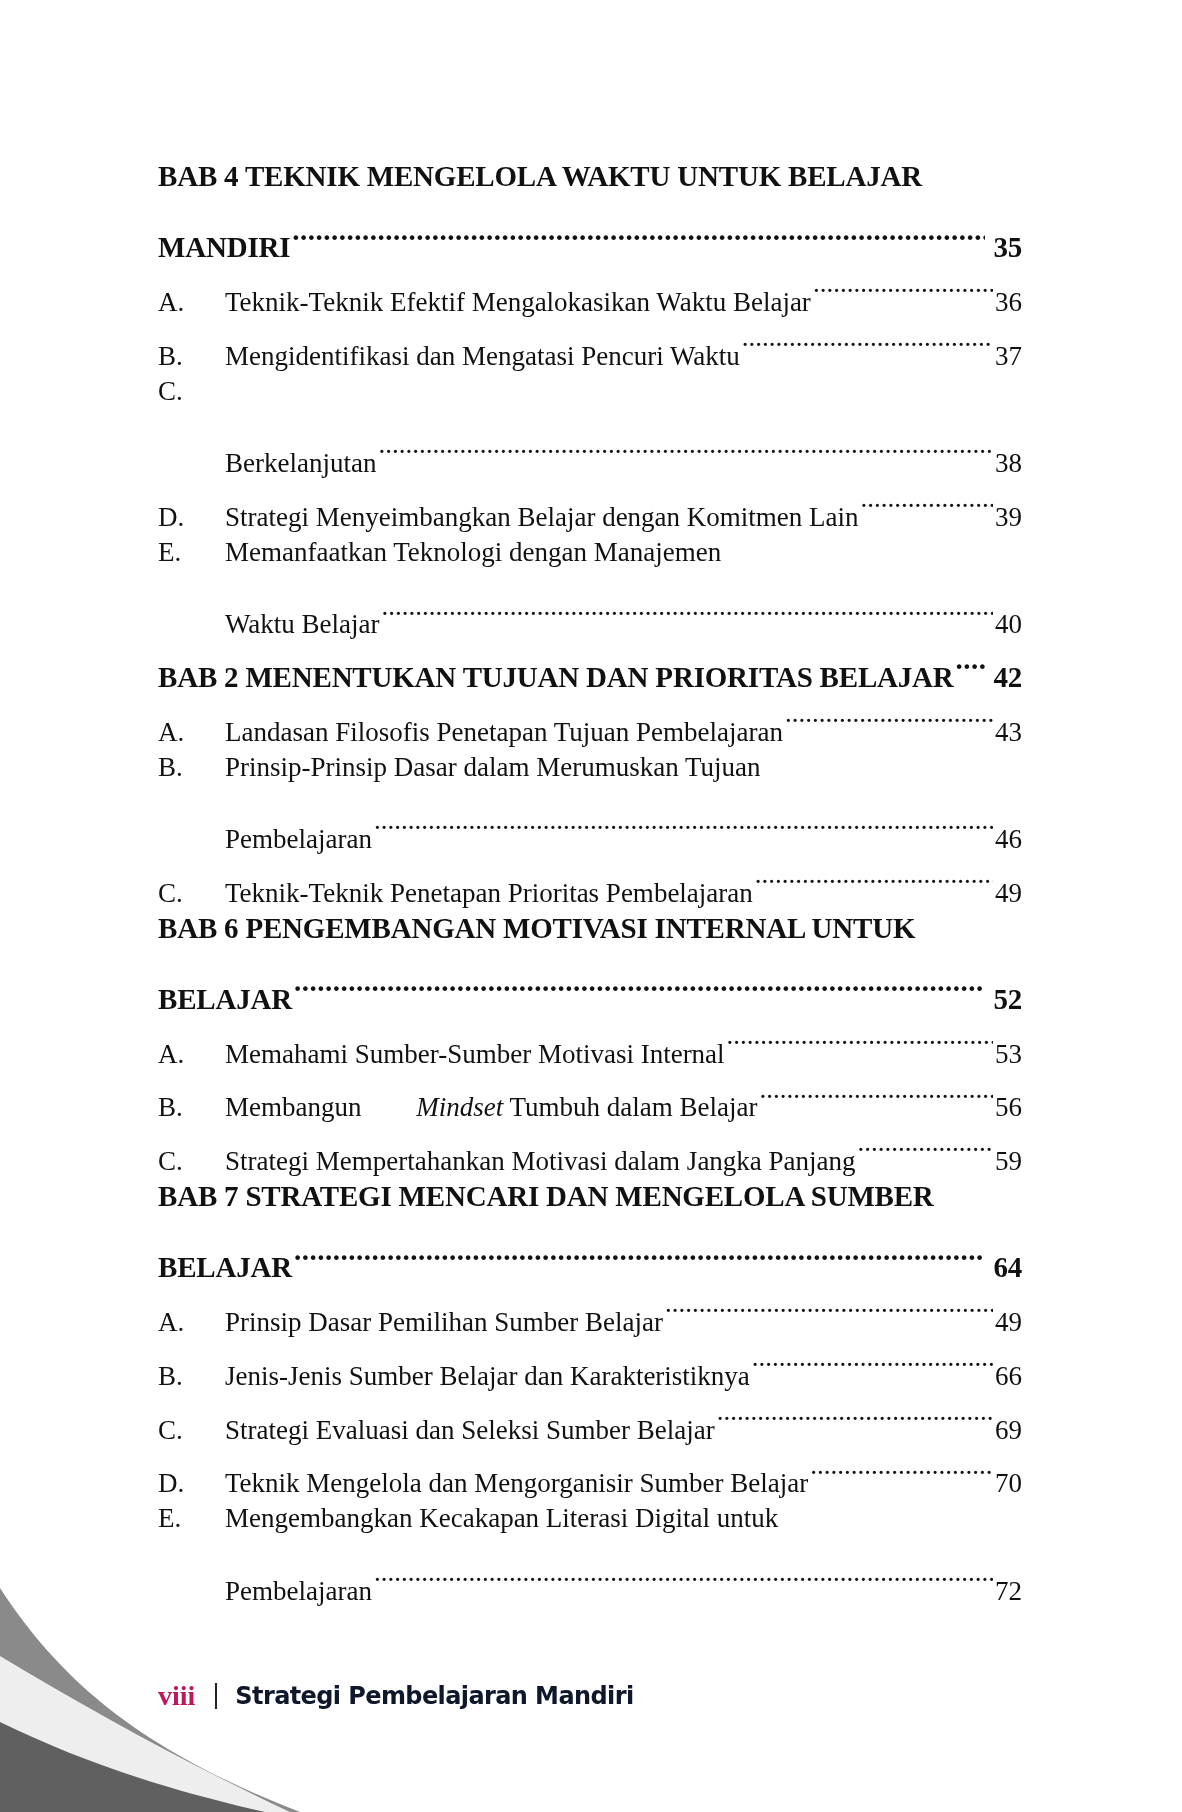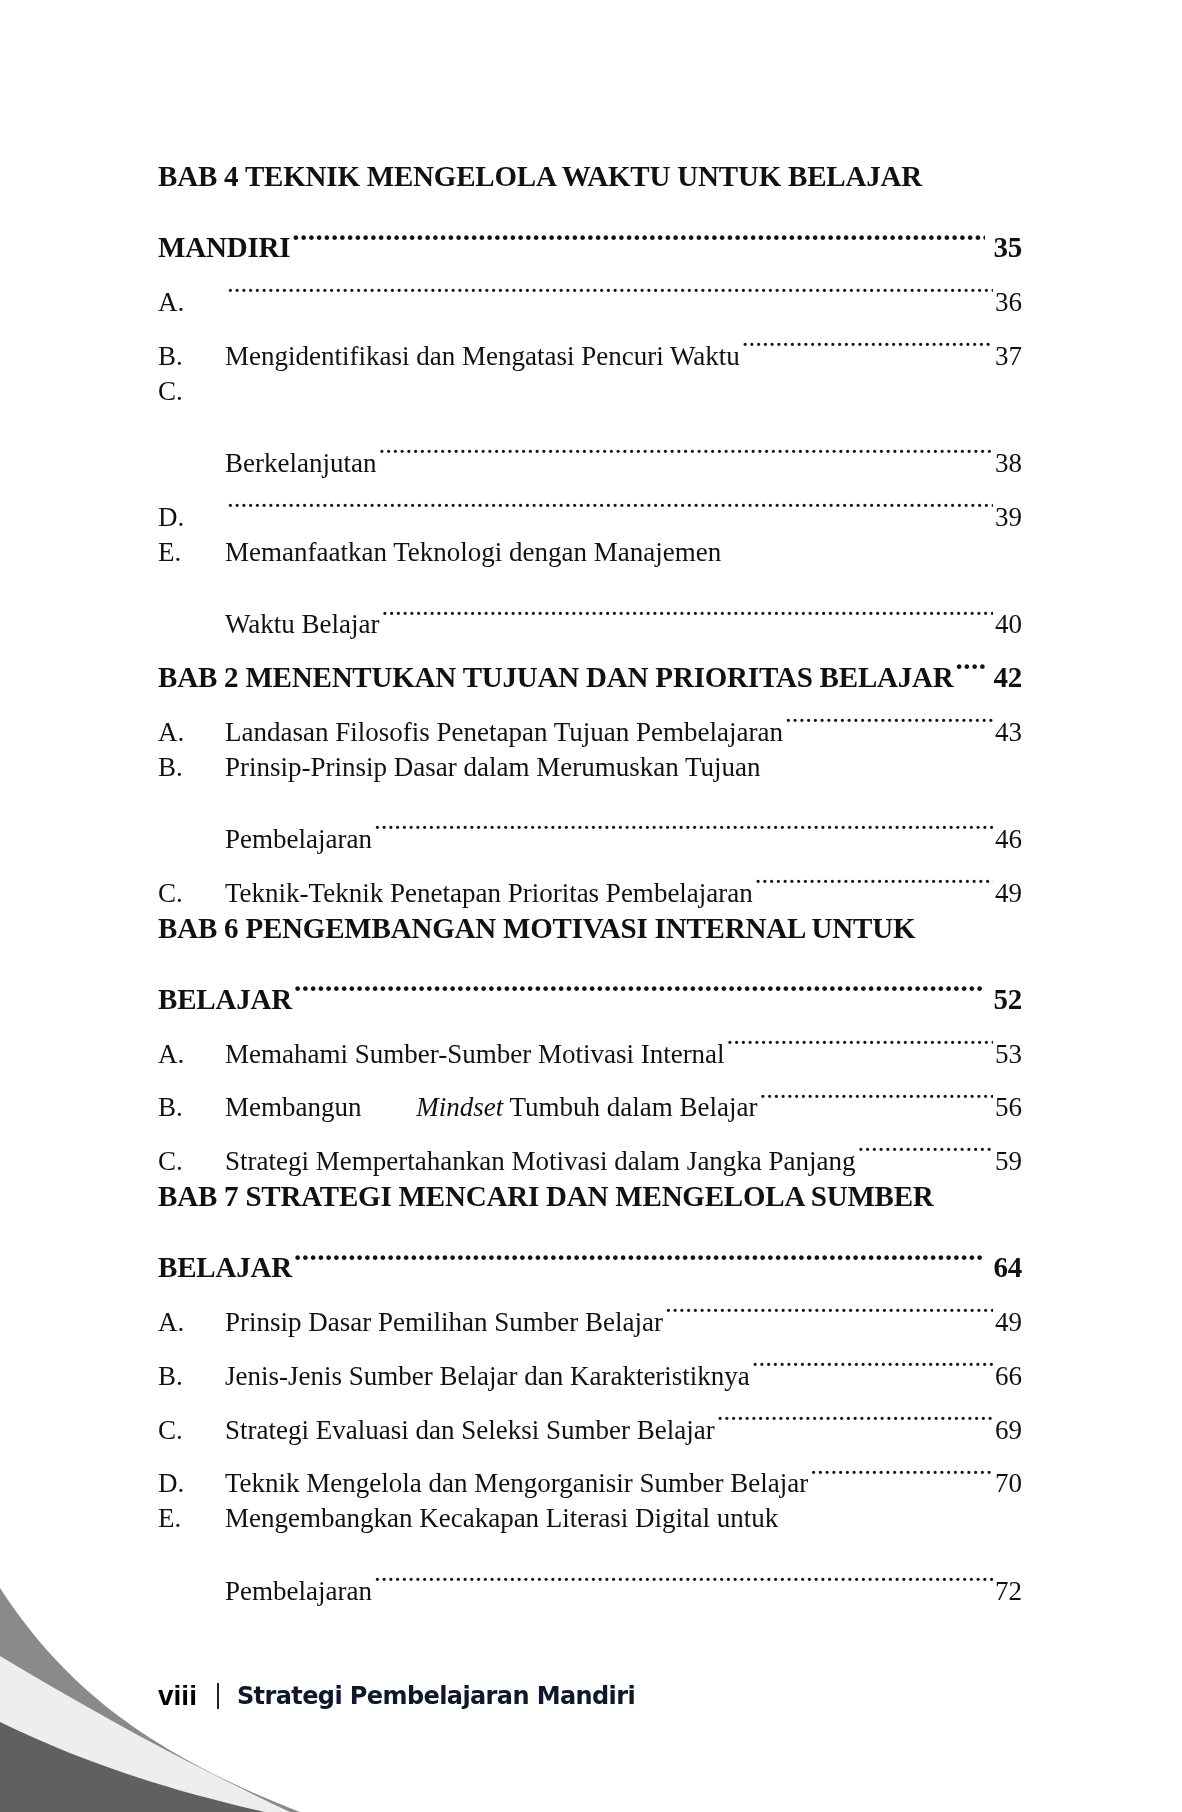--- a/index.html
+++ b/index.html
@@ -24,21 +24,21 @@
   }
   .chapter .leader::after { letter-spacing:0.5px; }
   .page { flex:0 0 auto; text-align:right; }
   .chapter .page { padding-left:6px;text-align:right; }
   em { font-style:italic;margin-left:48px; }
 
   .footer {
     position:absolute; left:158px; top:1678px; height:36px; display:flex; align-items:center;
     white-space:nowrap;
   }
-  .footer .pnum { font-family:Liberation Sans, sans-serif; font-weight:bold; font-size:28px; color:#000000; }
+  .footer .pnum { font-family:Liberation Serif, serif; font-weight:bold; font-size:28px; color:#be185d; }
   .footer .sep { display:inline-block; width:2px; height:26px; background:#222; margin:0 18px 0 20px; }
   .footer .book { font-family:"DejaVu Sans", "Liberation Sans", sans-serif; font-weight:bold; font-size:24px; color:#0f172a; letter-spacing:-0.6px; }
 
   .deco { position:absolute; left:0; top:1560px; width:420px; height:252px; }
 </style>
 </head>
 <body>
 
 <svg class="deco" viewBox="0 0 420 252" preserveAspectRatio="none">
   <path d="M0,28 C60,120 140,190 300,252 L0,252 Z" fill="#8a8a8a"></path>
@@ -50,40 +50,42 @@
     <div class="row chapter">
       <span class="text">BAB 4 TEKNIK MENGELOLA WAKTU UNTUK BELAJAR</span>
     </div>
     <div class="row chapter">
       <span class="text">MANDIRI</span>
       <span class="leader"></span>
       <span class="page">35</span>
     </div>
     <div class="row section">
       <span class="letter">A.</span>
+      <span class="text">Teknik-Teknik Efektif Mengalokasikan Waktu Belajar</span>
       <span class="leader"></span>
       <span class="page">36</span>
     </div>
     <div class="row section">
       <span class="letter">B.</span>
       <span class="text">Mengidentifikasi dan Mengatasi Pencuri Waktu</span>
       <span class="leader"></span>
       <span class="page">37</span>
     </div>
     <div class="row section">
       <span class="letter">C.</span>
     </div>
     <div class="row section">
       <span class="letter"></span>
       <span class="text">Berkelanjutan</span>
       <span class="leader"></span>
       <span class="page">38</span>
     </div>
     <div class="row section">
       <span class="letter">D.</span>
+      <span class="text">Strategi Menyeimbangkan Belajar dengan Komitmen Lain</span>
       <span class="leader"></span>
       <span class="page">39</span>
     </div>
     <div class="row section">
       <span class="letter">E.</span>
       <span class="text">Memanfaatkan Teknologi dengan Manajemen</span>
     </div>
     <div class="row section">
       <span class="letter"></span>
       <span class="text">Waktu Belajar</span>

